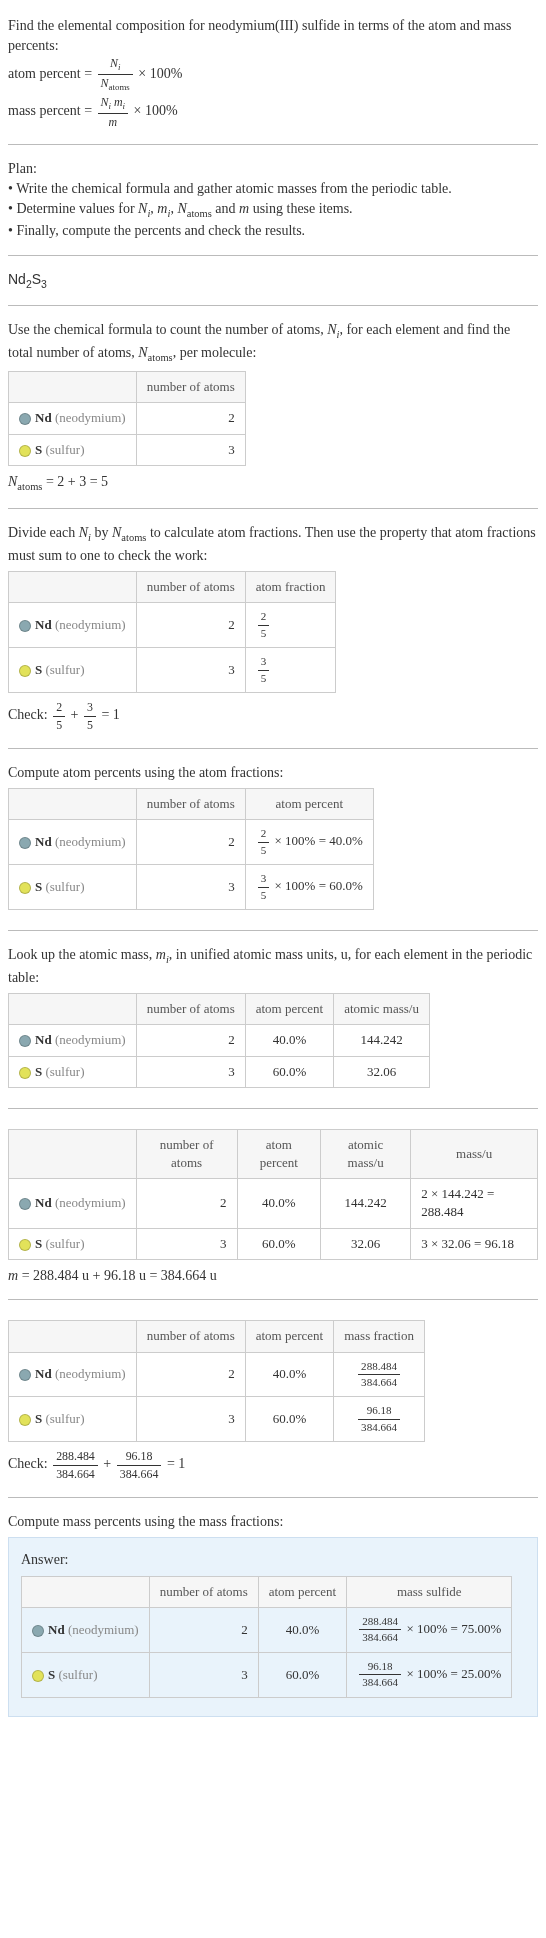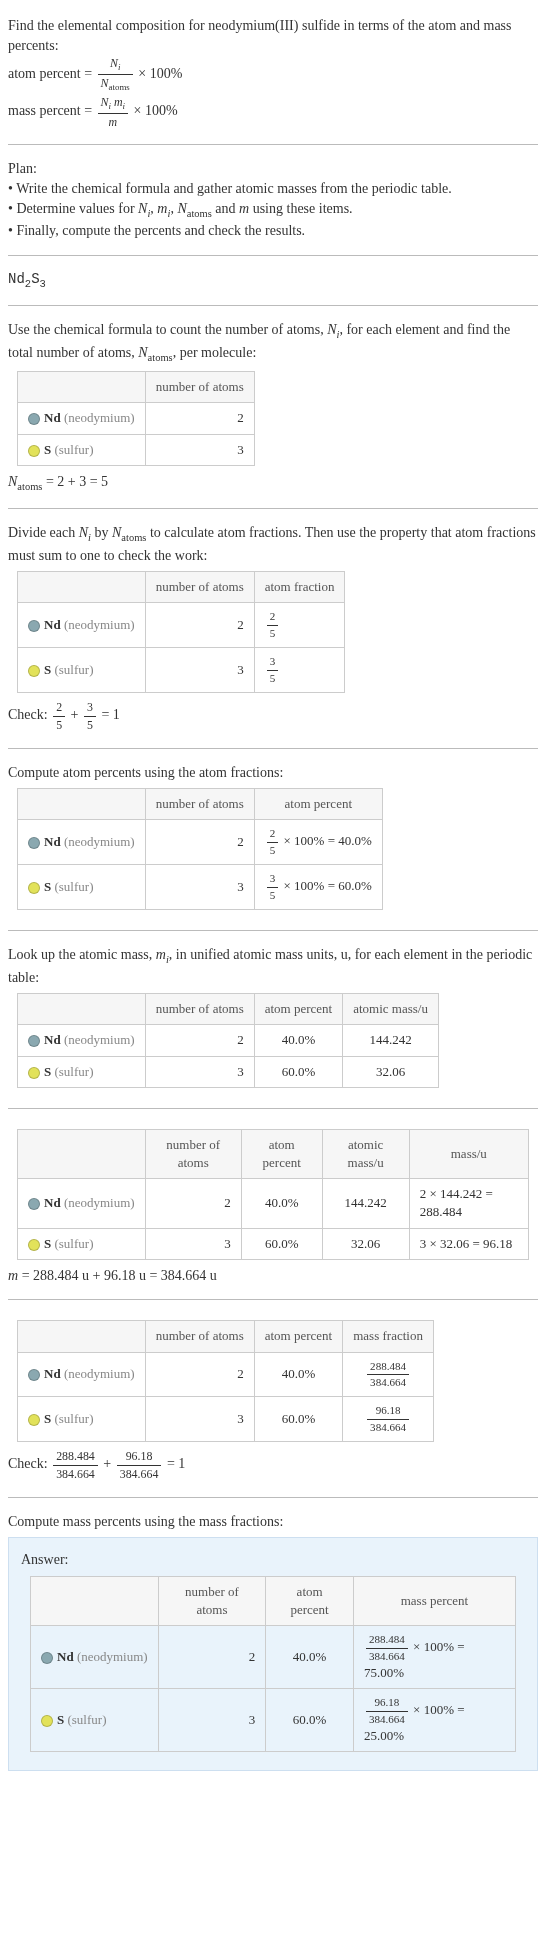--- a/index.html
+++ b/index.html
@@ -14,35 +14,35 @@
 }
 .section {
   padding: 8px 0;
 }
 hr {
   border: none;
   border-top: 1px solid #bbb;
   margin: 6px 0;
 }
 .formula {
-  font-family: Liberation Mono, monospace;
+  font-family: Liberation Sans, sans-serif;
 }
 sub { font-size: 0.75em; vertical-align: sub; }
 .frac {
   display: inline-block;
   vertical-align: middle;
   text-align: center;
   font-size: 0.85em;
   margin: 0 2px;
 }
 .frac .num { display: block; border-bottom: 1px solid #333; padding: 0 3px; }
 .frac .den { display: block; padding: 0 3px; }
 table {
   border-collapse: collapse;
-  margin: 6px 9px;
+  margin: 6px 0;
   font-size: 13px;
 }
 th, td {
   border: 1px solid #ccc;
   padding: 6px 10px;
   text-align: center;
 }
 th {
   background: #f6f6f6;
   font-weight: normal;
@@ -290,21 +290,21 @@
 <div class="section">
   <div>Compute mass percents using the mass fractions:</div>
   <div class="answer-box">
     <div class="atitle">Answer:</div>
     <table>
       <tbody>
           <tr>
         <th></th>
         <th>number of atoms</th>
         <th>atom percent</th>
-        <th>mass percent</th>
+        <th>mass sulfide</th>
       </tr>
       <tr>
         <td class="label"><span class="dot dot-nd"></span><span class="elem-sym">Nd</span> <span class="elem-name">(neodymium)</span></td>
         <td class="ra">2</td>
         <td>40.0%</td>
         <td class="la"><span class="frac"><span class="num">288.484</span><span class="den">384.664</span></span><span> × 100% = 75.00%</span></td>
       </tr>
       <tr>
         <td class="label"><span class="dot dot-s"></span><span class="elem-sym">S</span> <span class="elem-name">(sulfur)</span></td>
         <td class="ra">3</td>

